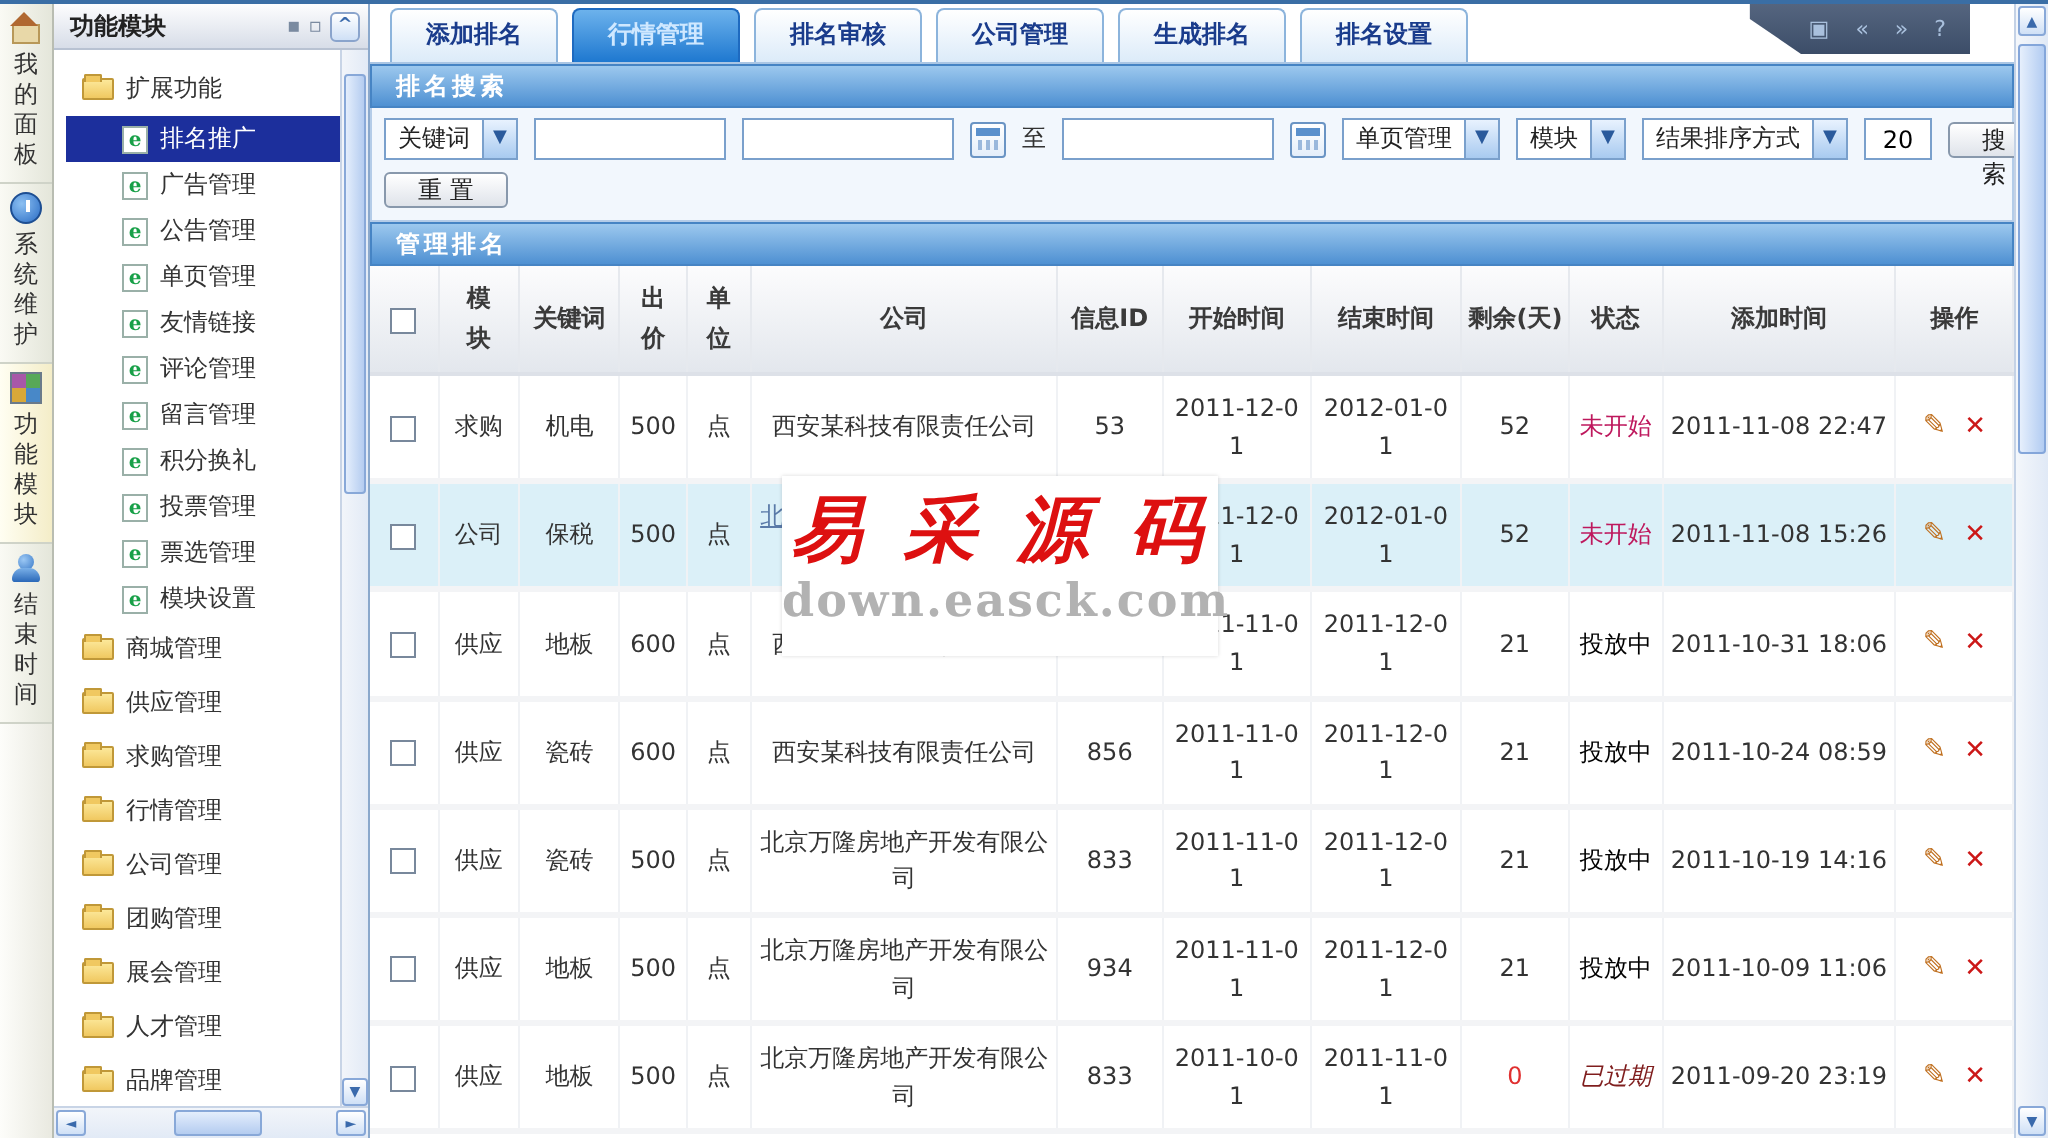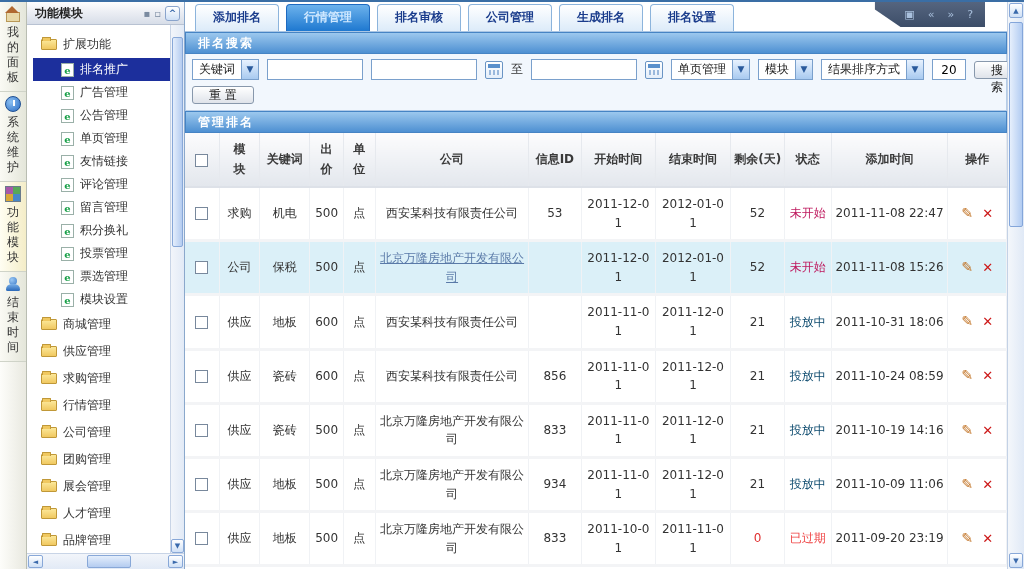--- a/index.html
+++ b/index.html
@@ -72,22 +72,22 @@
   thead td { height:54px; background:linear-gradient(#fcfcfd,#e3e7ed); font-weight:bold; color:#3a3a3a; text-align:center; border-right:1px solid #e6e9ee; border-bottom:2px solid #dde1e8; }
   .hw { display:inline-block; word-break:break-all; line-height:1.6; vertical-align:middle; }
   thead td:nth-child(2) .hw, thead td:nth-child(4) .hw, thead td:nth-child(5) .hw { width:16px; }
   thead td:nth-child(7) .hw { width:44px; }
   thead td:nth-child(10) .hw { width:54px; }
   tbody td { text-align:center; color:#333; padding:7px 2px; border-right:1px solid #f0f2f5; border-bottom:3px solid #f3f4f6; word-break:break-all; line-height:1.55; background:#fff; }
   tr.hl td { background:#dbf0f8; }
   .cbx { display:inline-block; width:13px; height:13px; border:1px solid #78889c; background:#fff; cursor:pointer; vertical-align:middle; }
   .co-link { color:#5a7aa8; text-decoration:underline; cursor:pointer; }
   .st-pending { color:#be185d; }
-  .st-active { color:#0c4a6e;margin-top:23px; }
-  .st-expired { color:#ef4444; }
+  .st-active { color:#000000;margin-top:23px; }
+  .st-expired { color:#7f1d1d;font-style:italic; }
   .rem-red { color:#e03030; }
   .op-edit { color:#c07020; font-size:14px; cursor:pointer; margin-right:9px; }
   .op-del { color:#cc1818; font-weight:bold; font-size:13px; cursor:pointer; }
 
   
   #mscroll { width:17px; background:linear-gradient(90deg,#f4f7fb,#e0e9f6); border-left:1px solid #c4d2e6; position:relative; flex:none; }
   .ms-btn { position:absolute; left:1px; right:1px; height:15px; background:linear-gradient(#fff,#cfe0f6); border:1px solid #88a8d8; border-radius:2px; color:#3a6aac; font-size:7px; text-align:center; line-height:14px; cursor:pointer; }
   .ms-up { top:1px; } .ms-down { bottom:1px; }
   .ms-thumb { position:absolute; left:1px; right:1px; top:20px; height:205px; background:linear-gradient(90deg,#e6effc,#b2ccf2); border:1px solid #84a6da; border-radius:2px; }
 
@@ -409,20 +409,24 @@
             <td><span>2011-10-01</span></td>
             <td><span>2011-11-01</span></td>
             <td><span class="rem-red">0</span></td>
             <td><span class="st-expired">已过期</span></td>
             <td><span>2011-09-20 23:19</span></td>
             <td><span class="op-edit">✎</span><span class="op-del">✕</span></td>
           </tr>
         </tbody>
     </table>
 
+    <div id="watermark">
+      <div class="wm1">易 采 源 码</div>
+      <div class="wm2">down.easck.com</div>
+    </div>
   </div>
 
   <div id="mscroll">
     <div class="ms-btn ms-up">▲</div>
     <div class="ms-thumb"></div>
     <div class="ms-btn ms-down">▼</div>
   </div>
 </div>
 
 </body></html>

